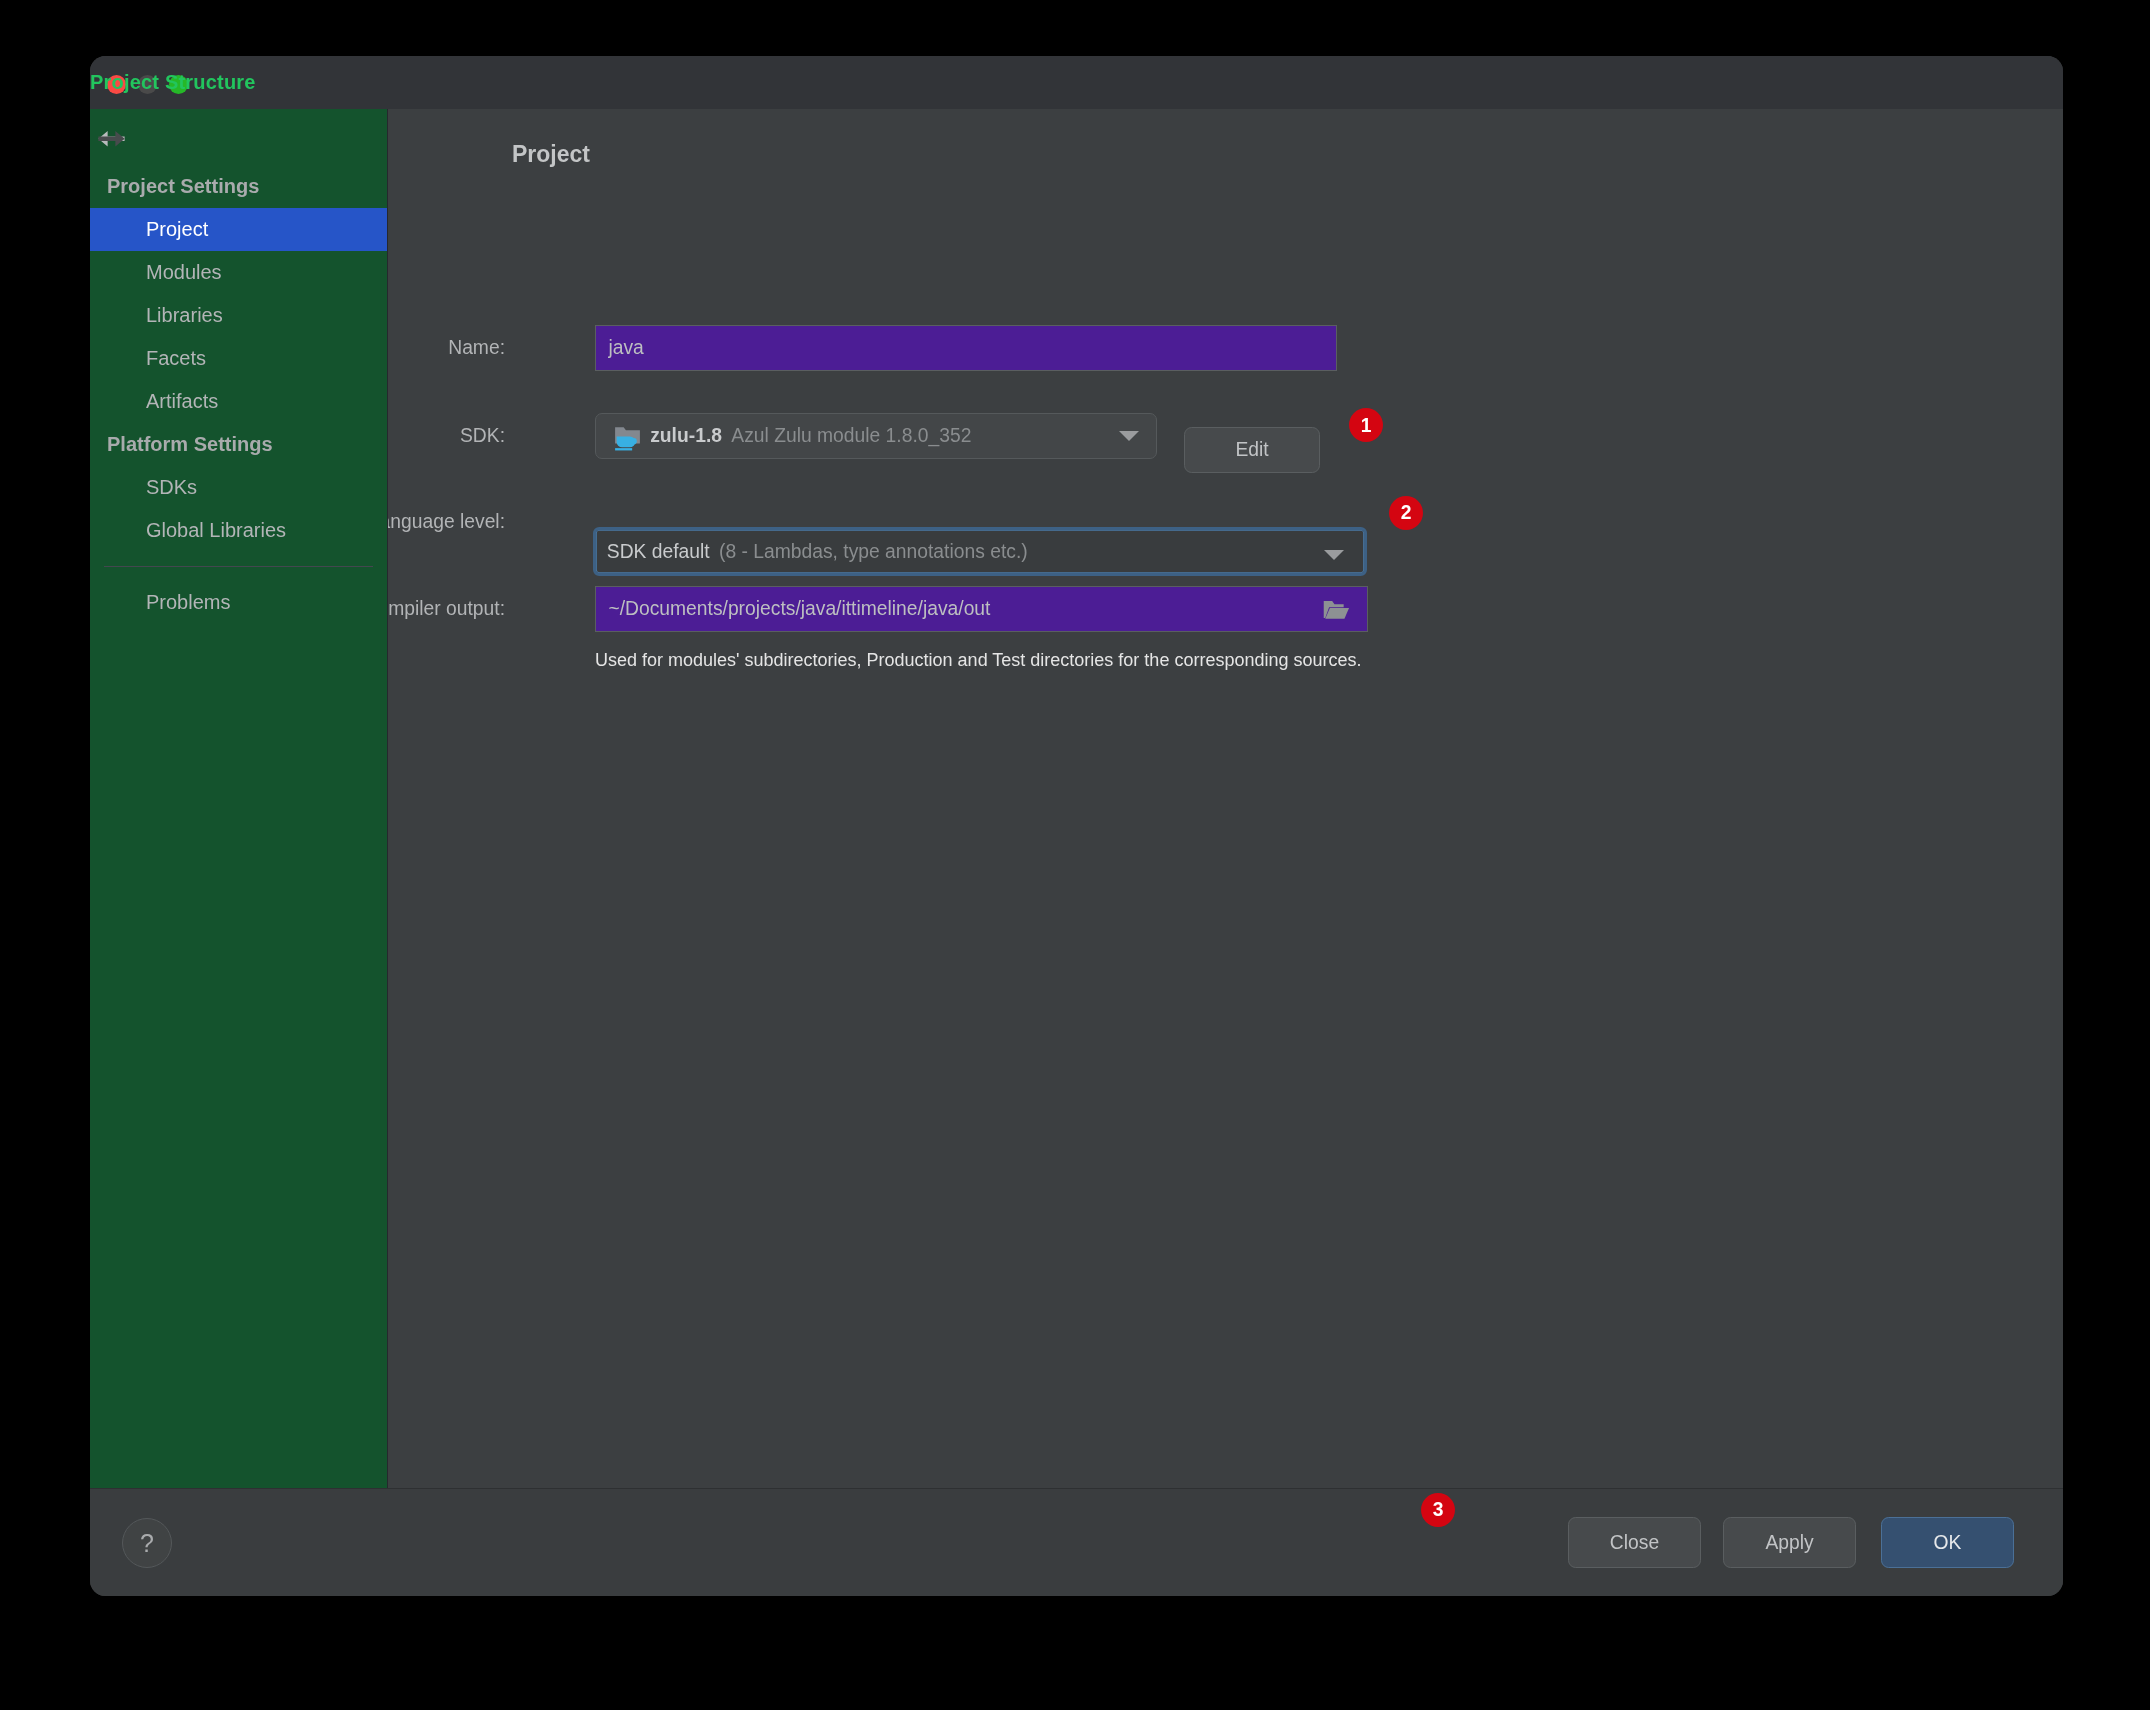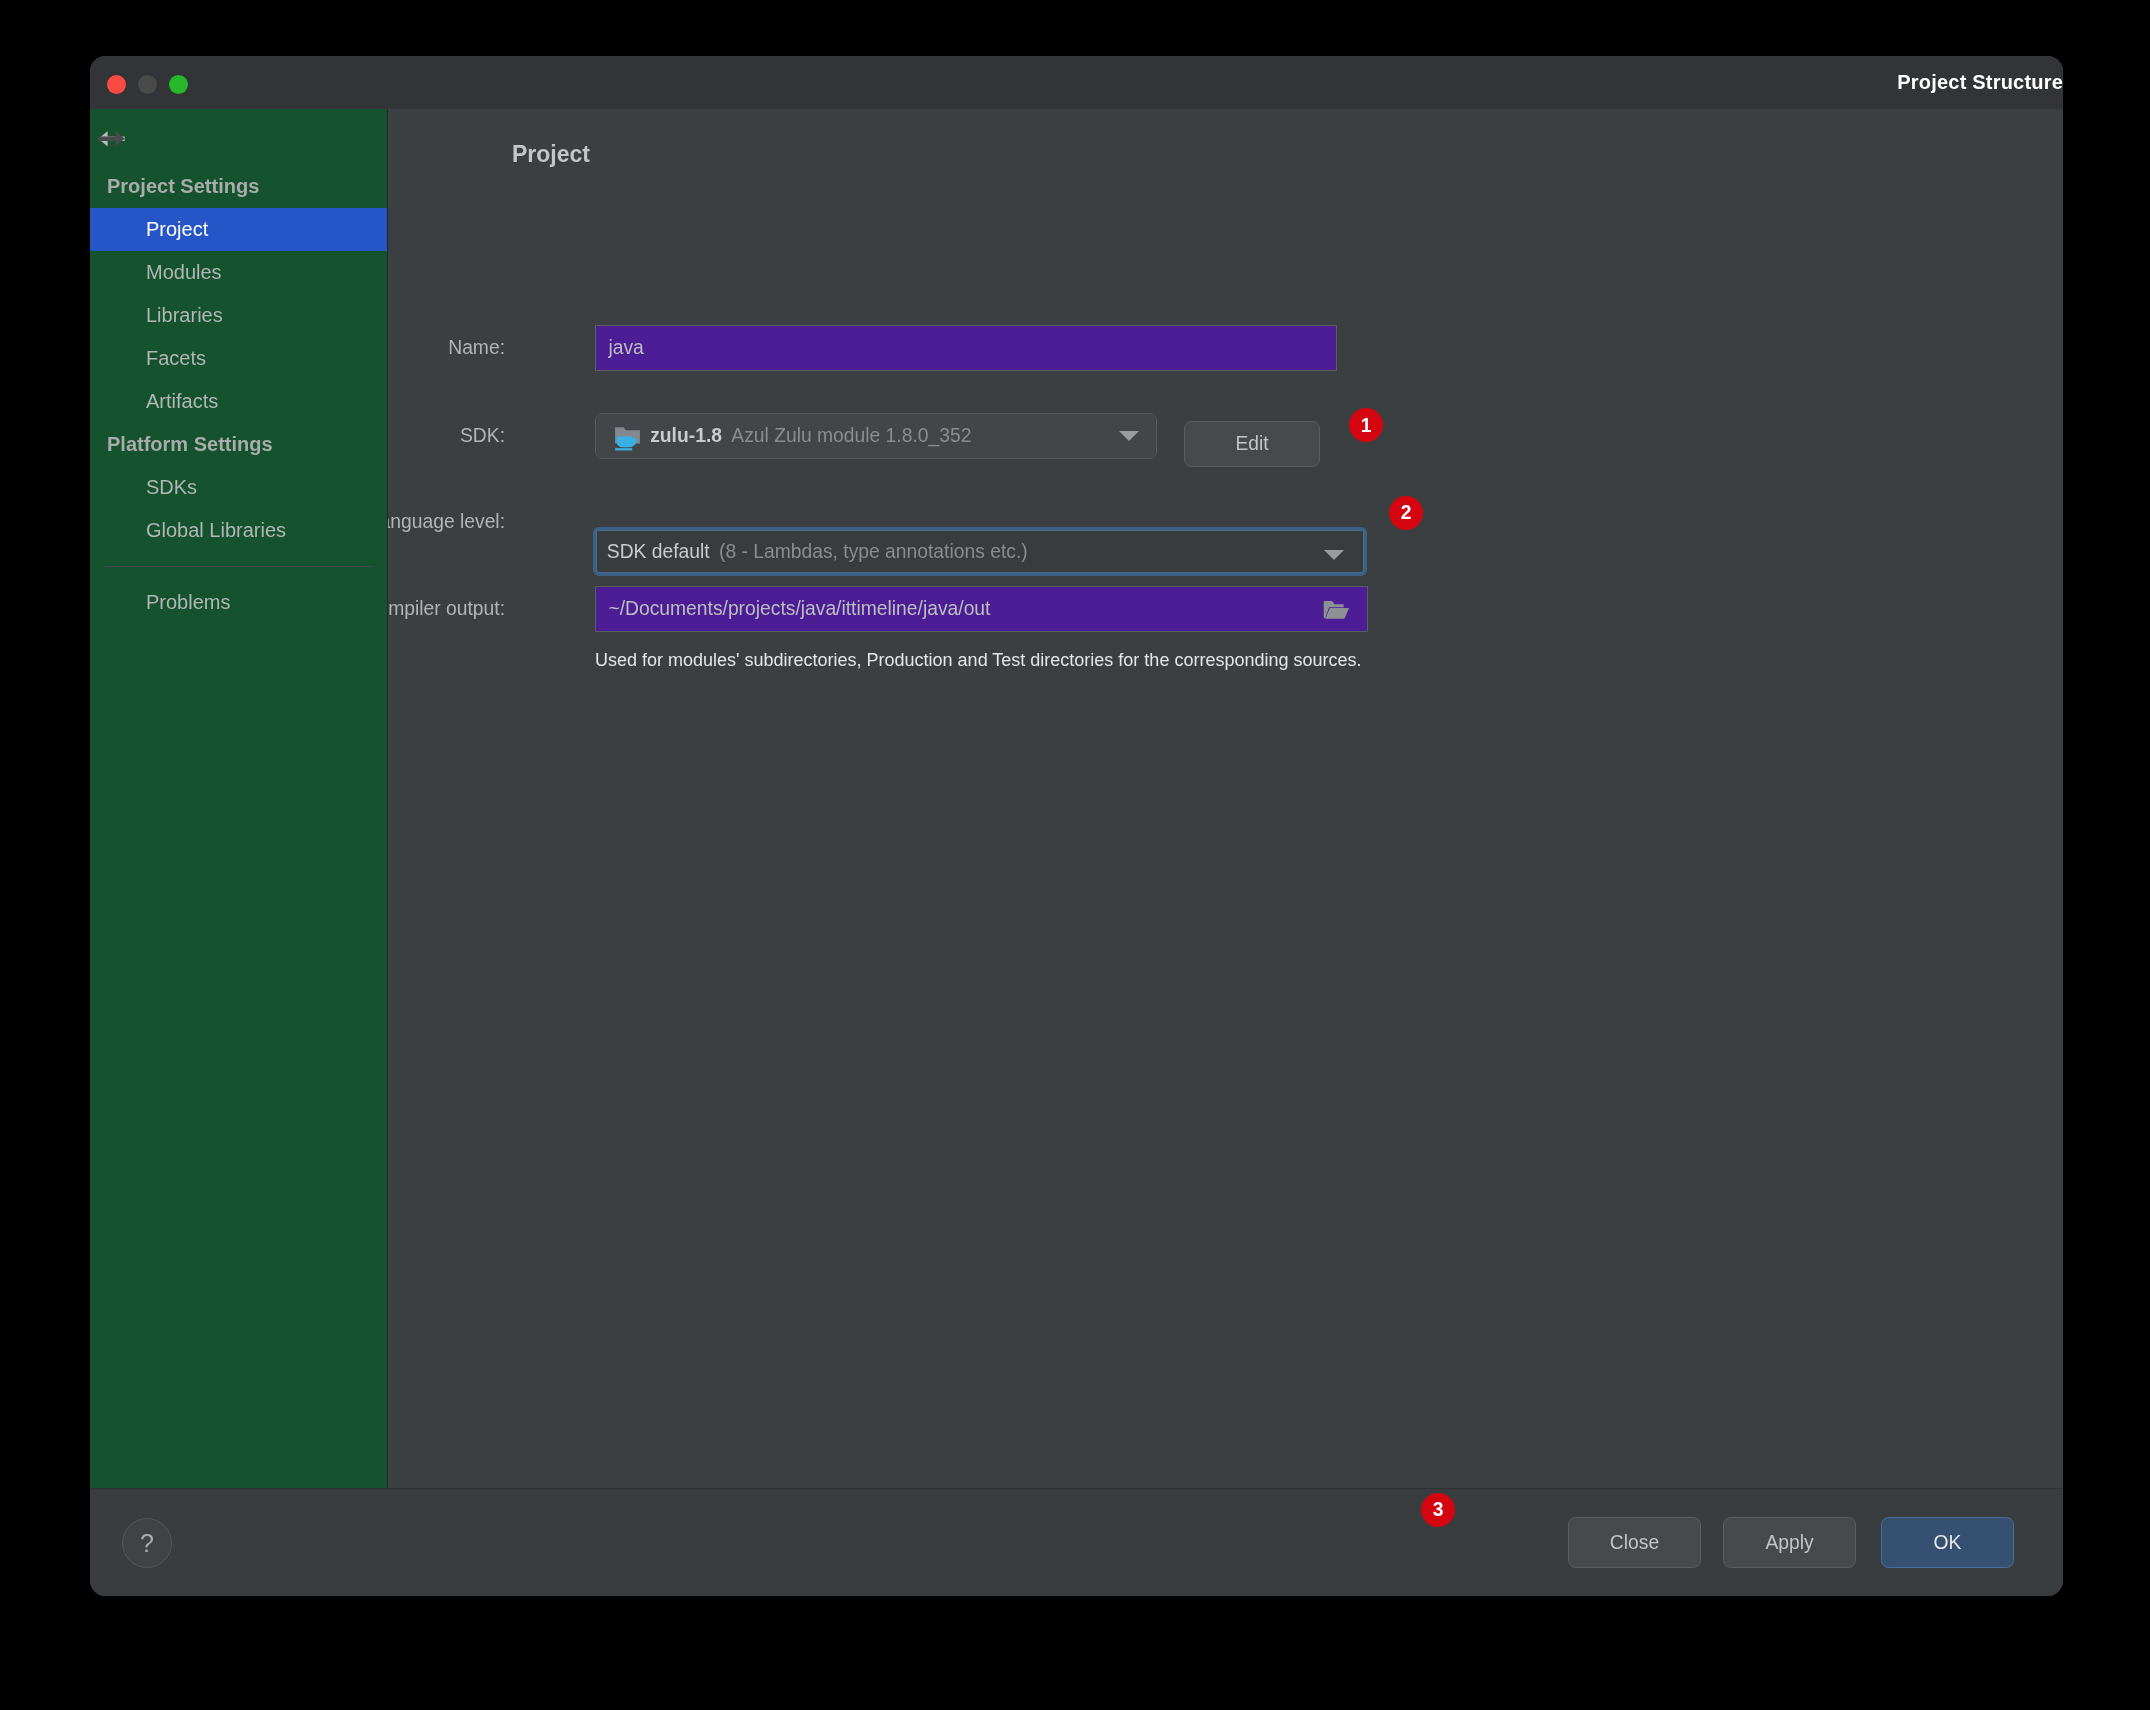--- a/index.html
+++ b/index.html
@@ -44,22 +44,22 @@
     border-radius: 50%;
   }
   #tl-close { left: 17px;  background: #fa4a44; }
   #tl-min   { left: 48px;  background: #4a4a4a; }
   #tl-max   { left: 79px; background: #26b828; }
   #title-text {
     position: absolute;
     left: 0; top: 0;
     width: 100%;
     line-height: 53px;
-    text-align: right;
-    color: #ffffff;
+    text-align: left;
+    color: #22c55e;
     font-size: 20px;
     font-weight: bold;
     letter-spacing: 0.2px;
   }
 
   
   #sidebar {
     position: absolute;
     left: 0;
     top: 53px;
@@ -343,21 +343,21 @@
             <path d="M6 20 h17 a7 7 0 0 1 0 14 h-10 a7 7 0 0 1 -7 -7 z" fill="#38b0e3"></path>
             <path d="M23 22 h5 a4 4 0 0 1 0 8 h-5 z" fill="#38b0e3"></path>
             <rect x="4" y="35" width="22" height="3" fill="#38b0e3"></rect>
           </svg>
         </span>
         <span class="val strong" style="padding-left:7.7px; font-weight:bold;">zulu-1.8</span>
         <span class="val muted" style="padding-left:9.3px;">Azul Zulu module 1.8.0_352</span>
         <span class="caret"></span>
       </div>
 
-      <div class="btn" style="position:absolute; left:796px; top:8px; width:136px; height:46px;">
+      <div class="btn" style="position:absolute; left:796px; top:14px; width:136px; height:46px;">
         <span>Edit</span>
       </div>
 
       <div class="badge" style="left:961px; top:-4.6px;">
         <span>1</span>
       </div>
     </div>
 
     <div class="form-row" style="top:390px;">
       <div class="form-label inner" style="left:-76px; width:193px;">Language level:</div>

